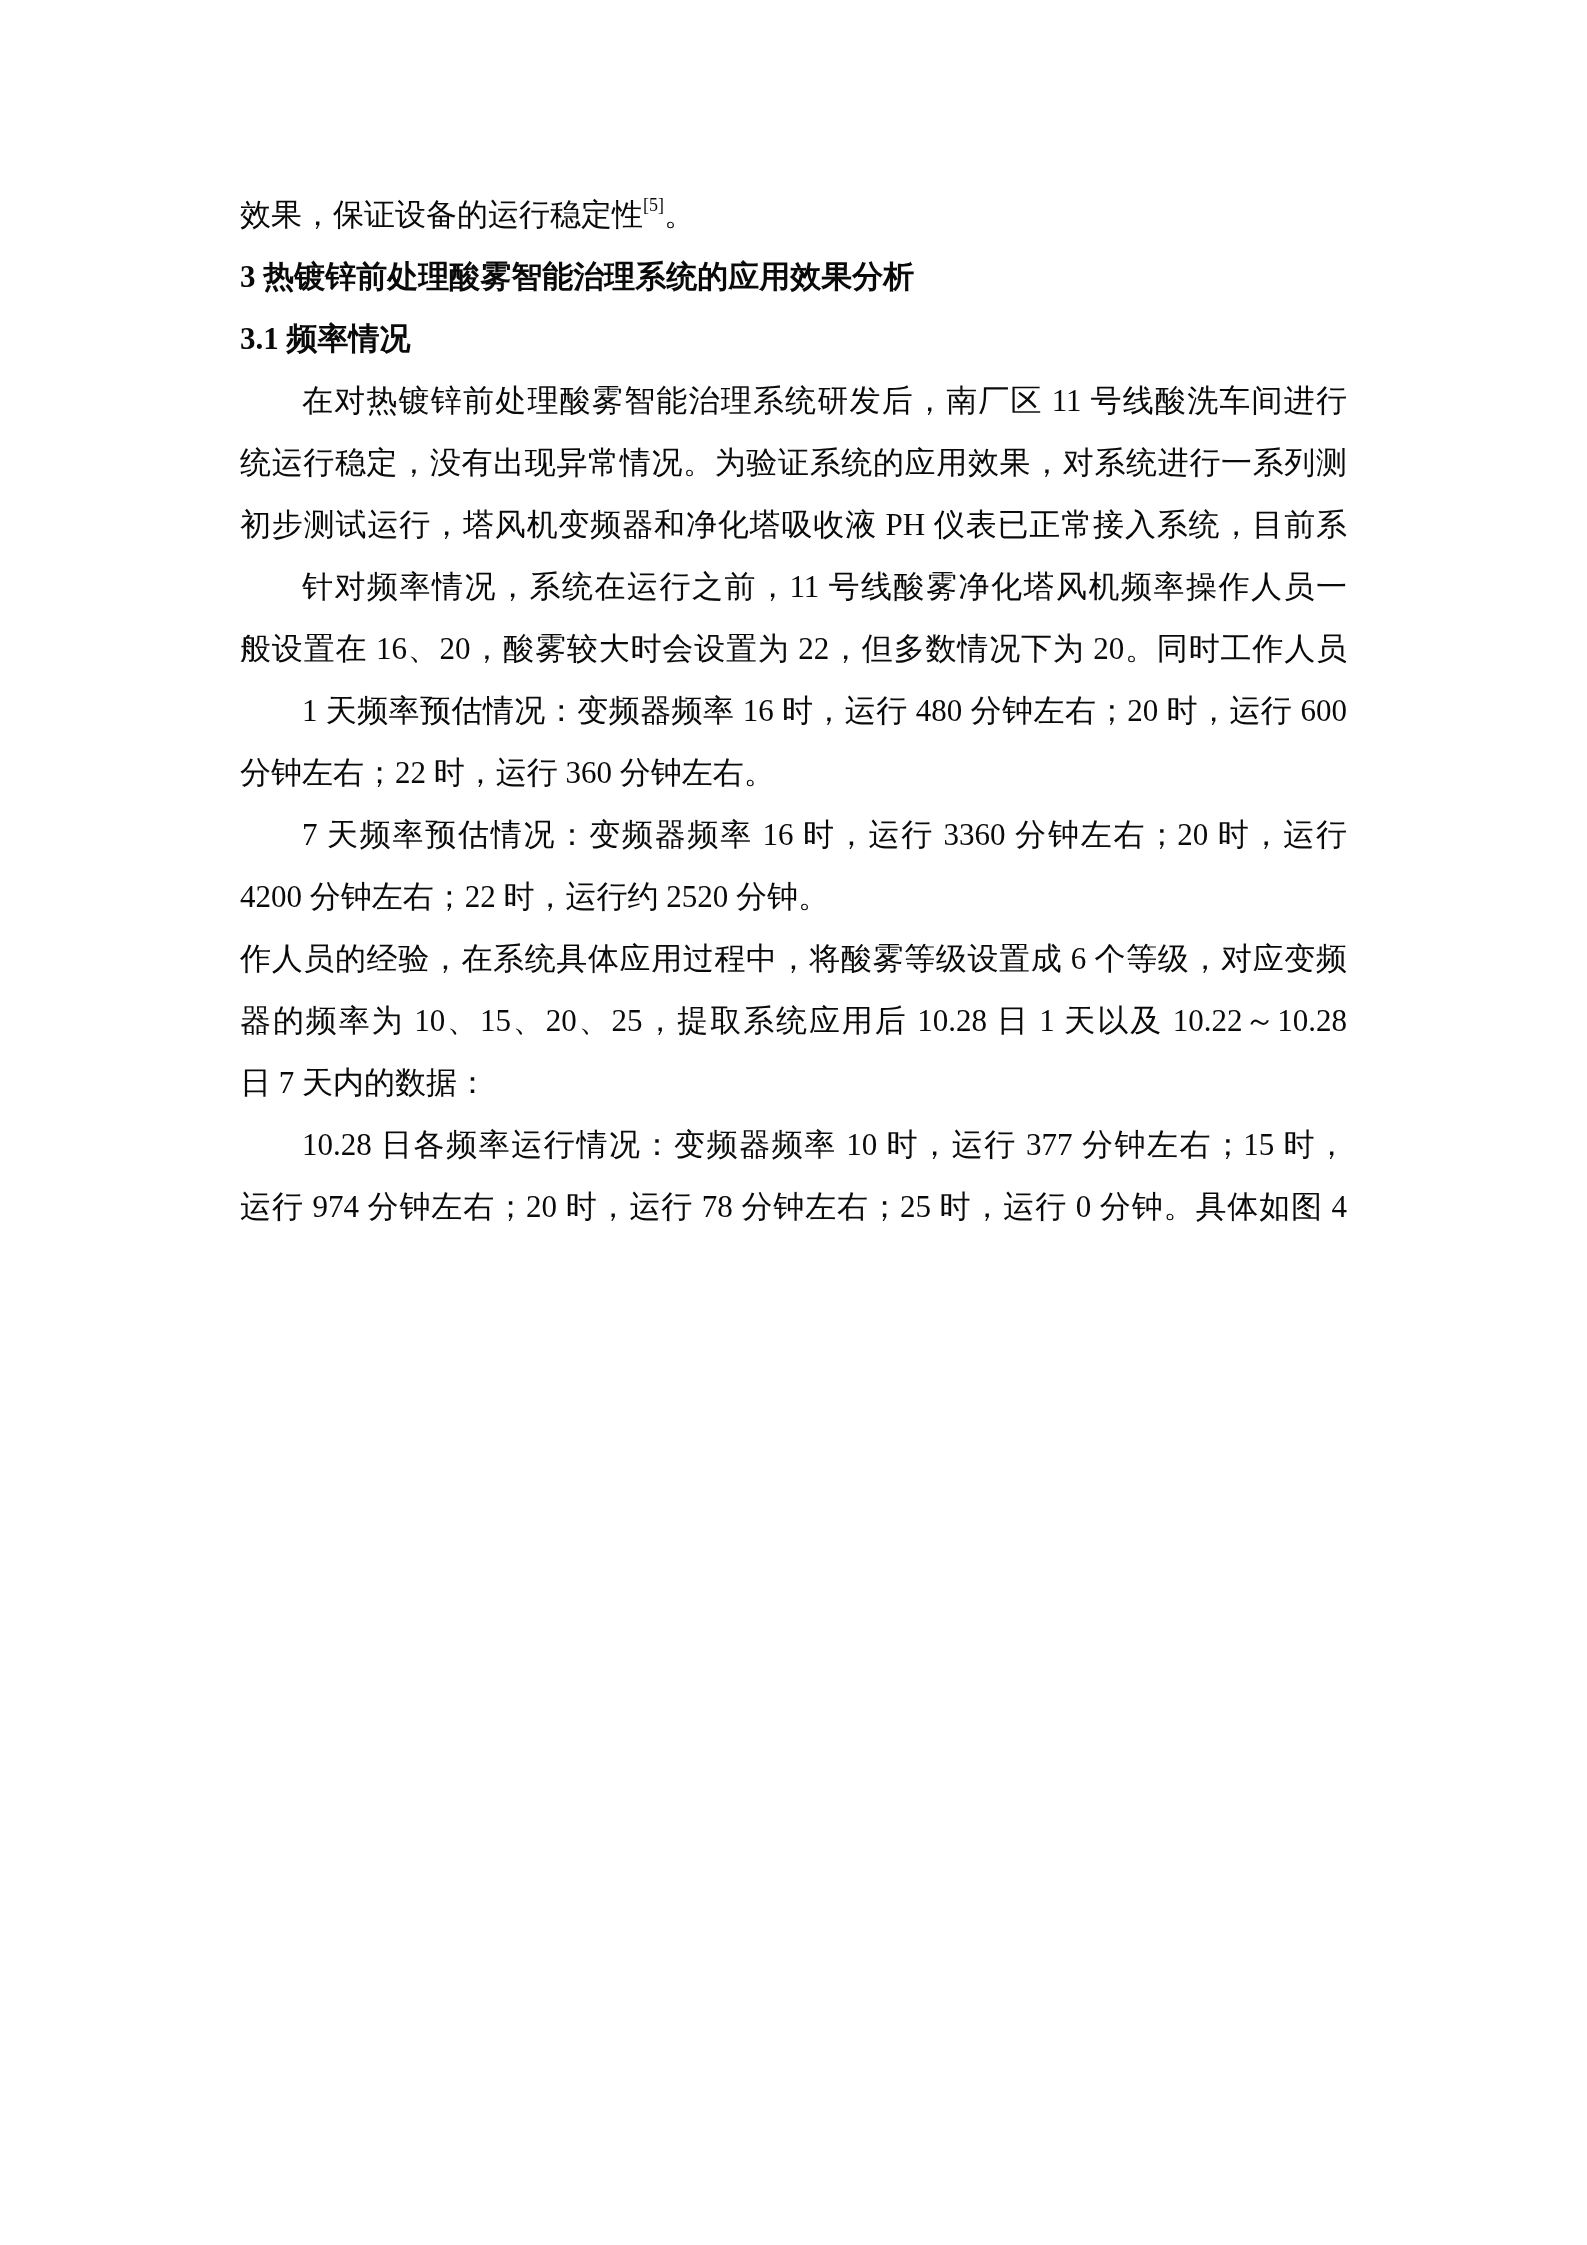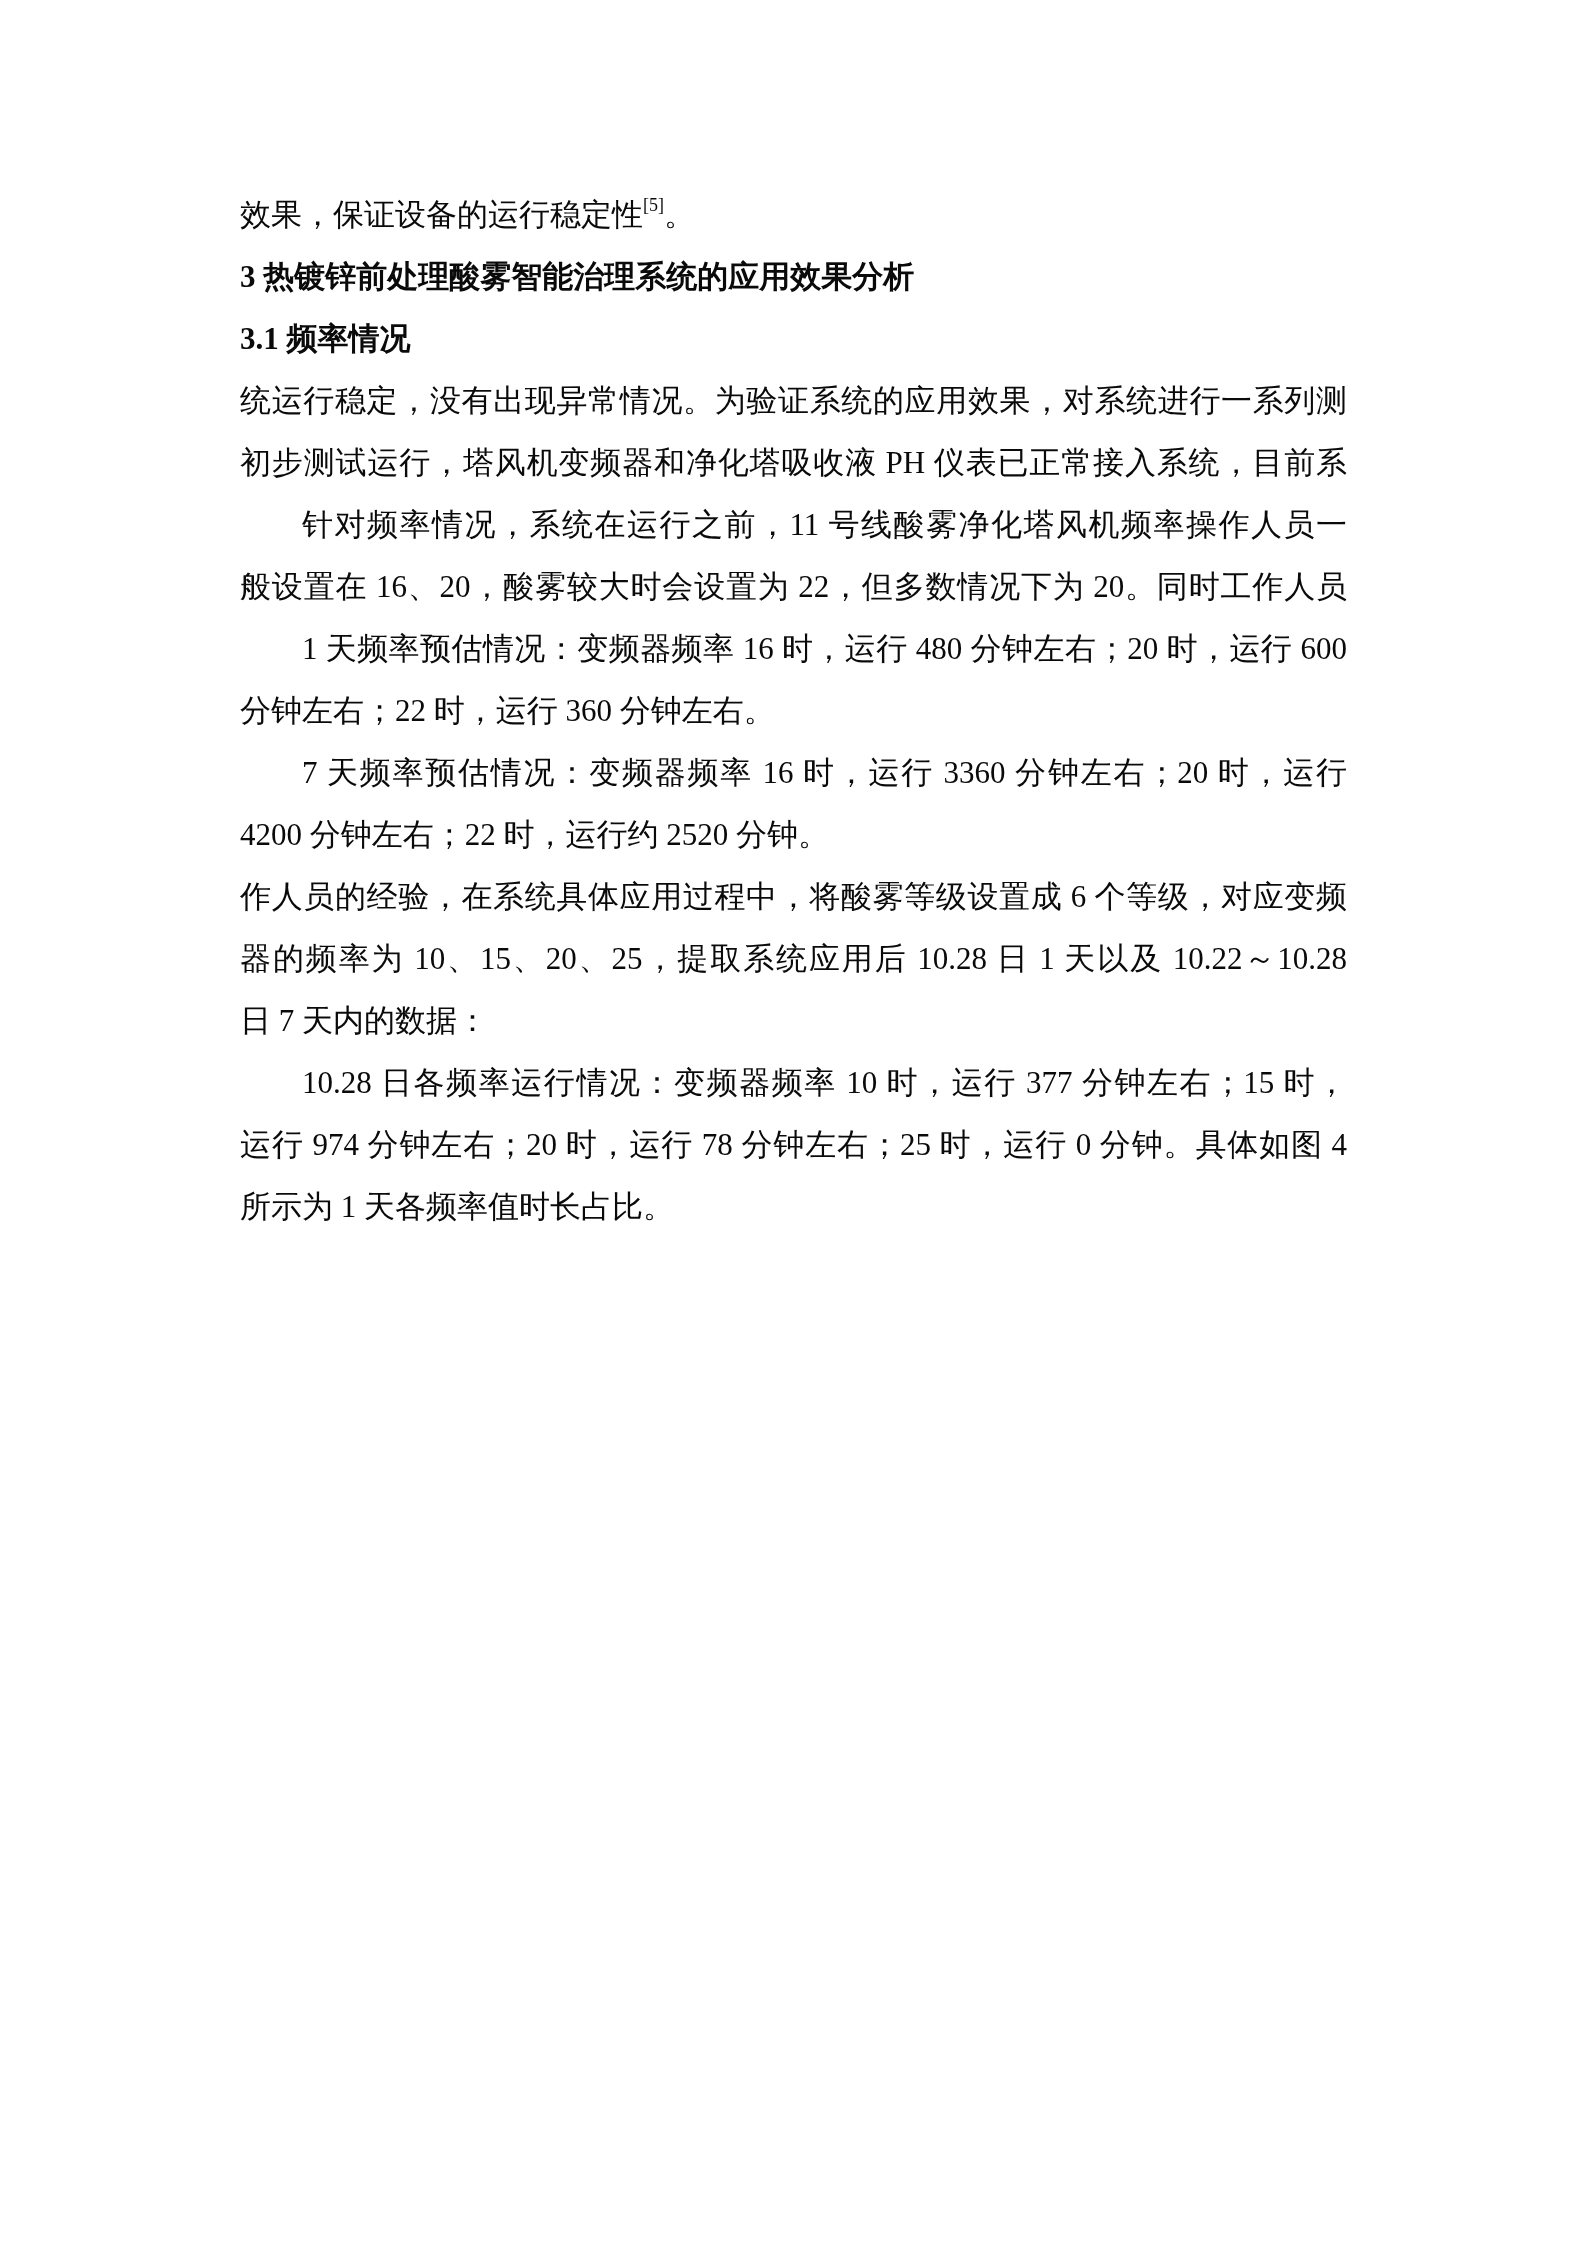--- a/index.html
+++ b/index.html
@@ -58,34 +58,34 @@
 
 <div class="page">
   <div class="content">
 
     <div class="line end"><span>效果，保证设备的运行稳定性</span><sup class="citation">[5]</sup><span>。</span></div>
 
     <div class="line end h">3 热镀锌前处理酸雾智能治理系统的应用效果分析</div>
 
     <div class="line end h">3.1 频率情况</div>
 
+    <div class="line justify indent">在对热镀锌前处理酸雾智能治理系统研发后，南厂区 11 号线酸洗车间进行</div>
     <div class="line justify">统运行稳定，没有出现异常情况。为验证系统的应用效果，对系统进行一系列测</div>
     <div class="line justify">初步测试运行，塔风机变频器和净化塔吸收液 PH 仪表已正常接入系统，目前系</div>
 
     <div class="line justify indent">针对频率情况，系统在运行之前，11 号线酸雾净化塔风机频率操作人员一</div>
     <div class="line justify">般设置在 16、20，酸雾较大时会设置为 22，但多数情况下为 20。同时工作人员</div>
 
     <div class="line justify indent">1 天频率预估情况：变频器频率 16 时，运行 480 分钟左右；20 时，运行 600</div>
     <div class="line end">分钟左右；22 时，运行 360 分钟左右。</div>
 
     <div class="line justify indent">7 天频率预估情况：变频器频率 16 时，运行 3360 分钟左右；20 时，运行</div>
     <div class="line end">4200 分钟左右；22 时，运行约 2520 分钟。</div>
 
     <div class="line justify">作人员的经验，在系统具体应用过程中，将酸雾等级设置成 6 个等级，对应变频</div>
     <div class="line justify">器的频率为 10、15、20、25，提取系统应用后 10.28 日 1 天以及 10.22～10.28</div>
     <div class="line end">日 7 天内的数据：</div>
 
     <div class="line justify indent">10.28 日各频率运行情况：变频器频率 10 时，运行 377 分钟左右；15 时，</div>
     <div class="line justify">运行 974 分钟左右；20 时，运行 78 分钟左右；25 时，运行 0 分钟。具体如图 4</div>
-    <div class="line end">所示为 1 天各频率值时长占比。</div>
 
   </div>
 </div>
 
 </body></html>

